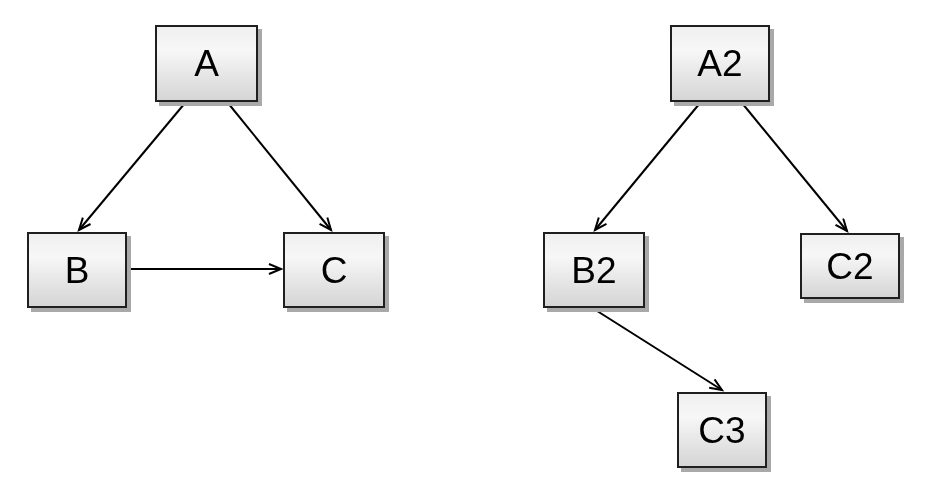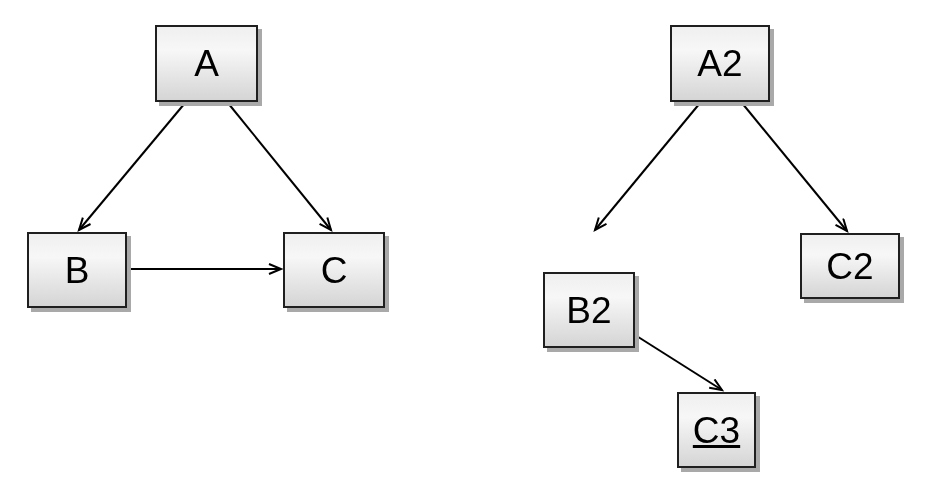--- a/index.html
+++ b/index.html
@@ -78,23 +78,23 @@
       </div>
       <div class="node" style="left: 27px; top: 232px; width: 100px; height: 76px;">
         <span class="node-label">B</span>
       </div>
       <div class="node" style="left: 283px; top: 232px; width: 102px; height: 76px;">
         <span class="node-label">C</span>
       </div>
       <div class="node" style="left: 670px; top: 25px; width: 100px; height: 77px;">
         <span class="node-label">A2</span>
       </div>
-      <div class="node" style="left: 543px; top: 232px; width: 92px; height: 76px; margin-top: 40px;">
+      <div class="node" style="left: 543px; top: 232px; width: 102px; height: 76px;">
         <span class="node-label">B2</span>
       </div>
       <div class="node" style="left: 800px; top: 233px; width: 100px; height: 66px;">
         <span class="node-label">C2</span>
       </div>
-      <div class="node" style="left: 677px; top: 392px; width: 79px; height: 76px; text-decoration: underline;">
+      <div class="node" style="left: 677px; top: 392px; width: 90px; height: 76px;">
         <span class="node-label">C3</span>
       </div>
     </div>
 </div>
 
 </body></html>

